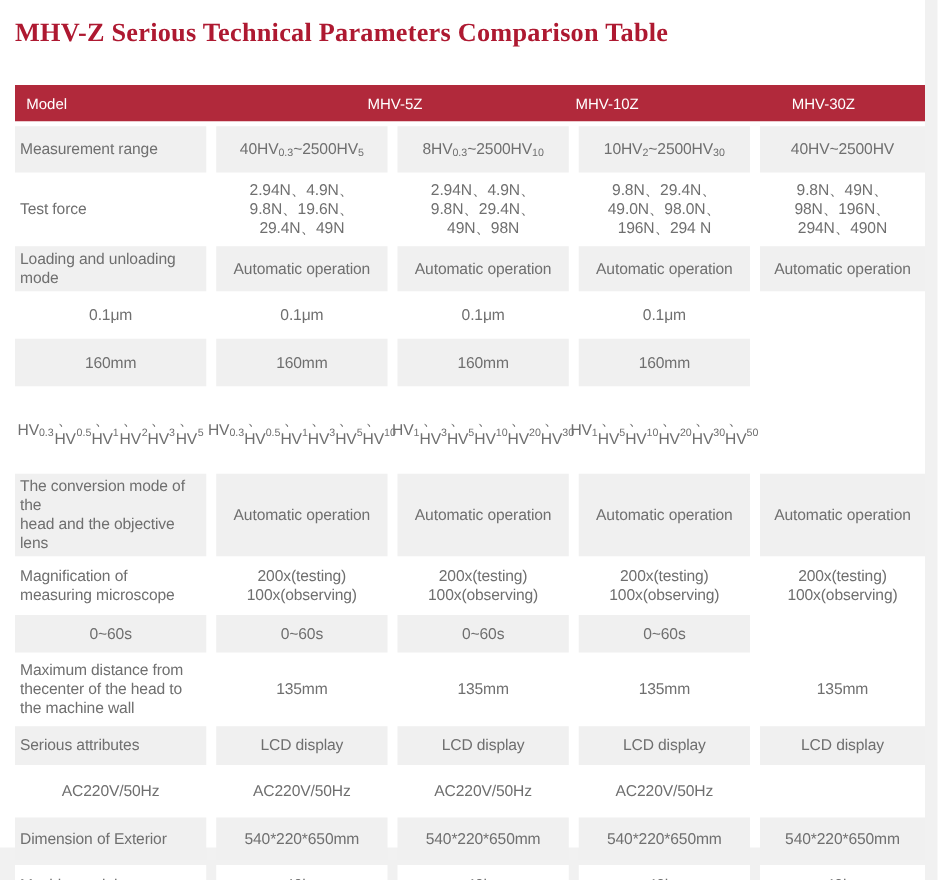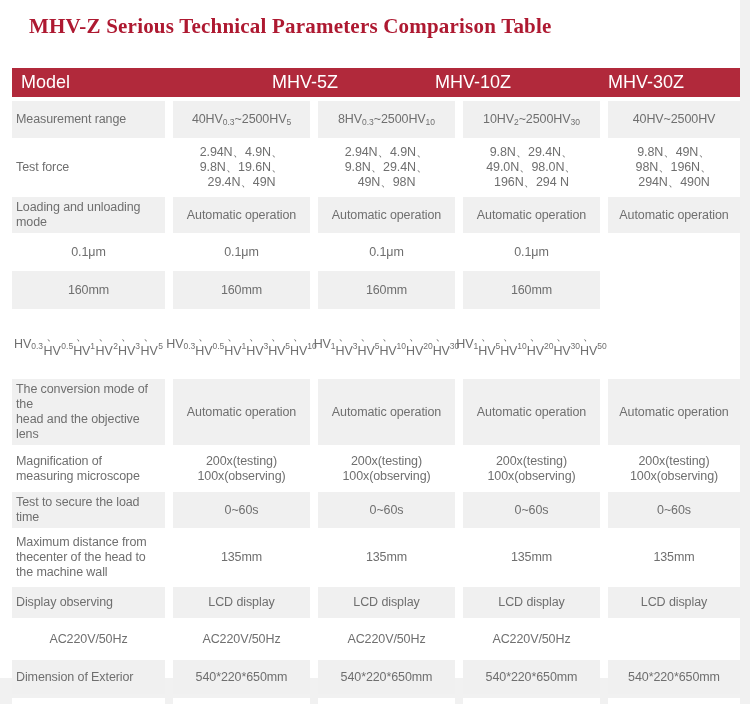--- a/index.html
+++ b/index.html
@@ -11,33 +11,33 @@
   }
   *{box-sizing:border-box;}
   html,body{margin:0;padding:0;}
   body{
     width:750px;height:704px;position:relative;overflow:hidden;
     background:var(--page-bg);
     font-family:"Liberation Sans",sans-serif;
   }
   .panel{position:absolute;left:0;top:0;width:740px;height:678px;background:#fff;}
   .title{
-    position:absolute;left:29px;top:14px;margin:0;
+    position:absolute;left:12px;top:14px;margin:0;
     font-family:"Liberation Serif",serif;font-size:21px;font-weight:bold;
     color:var(--title-red);letter-spacing:.2px;white-space:nowrap;
   }
   .table{position:absolute;left:12px;top:68px;width:728px;}
   .thead,.row{
     display:grid;
     grid-template-columns:153px 137px 137px 137px 132px;
     column-gap:8px;
   }
   .thead{
     background:var(--accent);color:#fff;height:29px;align-items:center;
-    font-size:18px;margin-bottom:4px;gap:36px;
+    font-size:12px;margin-bottom:4px;gap:36px;
   }
   .thead .hcell{text-align:right;overflow:hidden;}
   .thead .hcell.model{text-align:left;padding-left:9px;}
   .row{margin-bottom:4px;}
   .cell{
     display:flex;align-items:center;justify-content:center;
     text-align:center;font-size:12.5px;line-height:15px;
     color:var(--text-gray);background:#fff;padding:3px 2px;
     letter-spacing:-.1px;
   }
@@ -129,37 +129,36 @@
 
   <div class="row">
     <div class="cell label">Magnification of<br>measuring microscope</div>
     <div class="cell value">200x(testing)<br>100x(observing)</div>
     <div class="cell value">200x(testing)<br>100x(observing)</div>
     <div class="cell value">200x(testing)<br>100x(observing)</div>
     <div class="cell value">200x(testing)<br>100x(observing)</div>
   </div>
 
   <div class="row gray">
-    <div class="cell label">Test to secure the load time</div>
     <div class="cell value">0~60s</div>
     <div class="cell value">0~60s</div>
     <div class="cell value">0~60s</div>
     <div class="cell value">0~60s</div>
   </div>
 
   <div class="row">
     <div class="cell label">Maximum distance from<br>thecenter of the head to<br>the machine wall</div>
     <div class="cell value">135mm</div>
     <div class="cell value">135mm</div>
     <div class="cell value">135mm</div>
     <div class="cell value">135mm</div>
   </div>
 
   <div class="row gray">
-    <div class="cell label">Display observing</div>
+    <div class="cell label">Serious attributes</div>
     <div class="cell value">LCD display</div>
     <div class="cell value">LCD display</div>
     <div class="cell value">LCD display</div>
     <div class="cell value">LCD display</div>
   </div>
 
   <div class="row">
     <div class="cell value">AC220V/50Hz</div>
     <div class="cell value">AC220V/50Hz</div>
     <div class="cell value">AC220V/50Hz</div>

